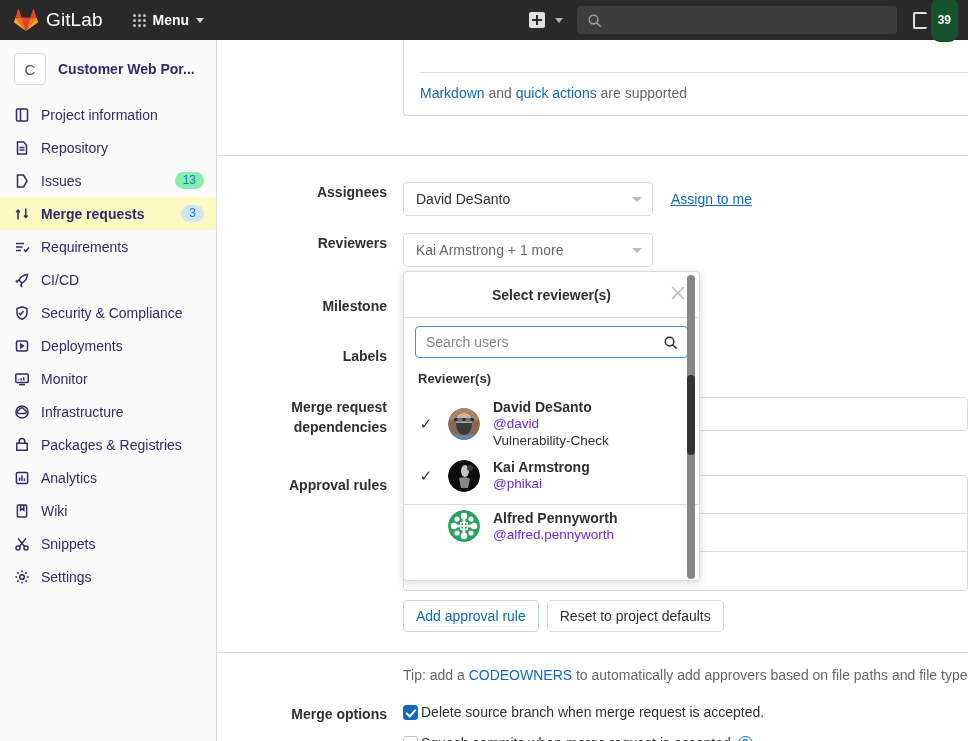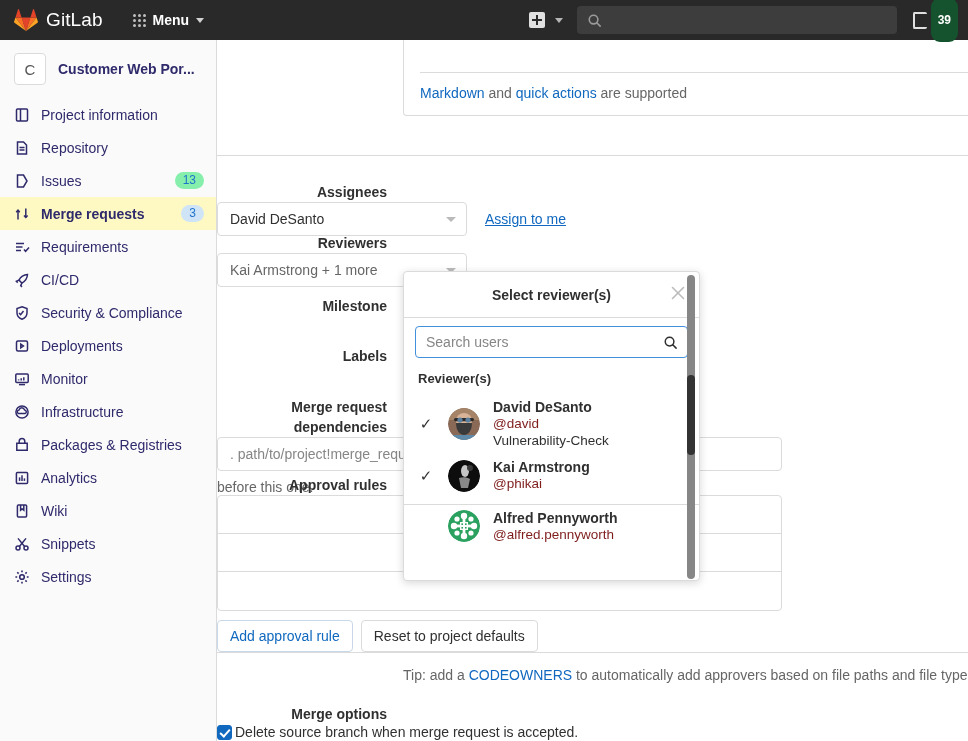--- a/index.html
+++ b/index.html
@@ -119,21 +119,21 @@
     position: absolute; left: 186px; top: 0px;
     width: 620px; border: 1px solid #dbdbdb; border-top: none;
     border-radius: 0 0 4px 4px; background: #fff;
   }
   .desc-divider { border-top: 1px solid #dbdbdb; margin: 32px 16px 0 16px; }
   .desc-foot { padding: 12px 16px 14px 16px; font-size: 14px; color: #666; }
   a.lnk { color: #1068bf; text-decoration: none; }
 
   .hr-sep { position: absolute; left: 0; width: 751px; border-top: 1px solid #dbdbdb; }
 
-  .frow { position: absolute; display: flex; flex-direction: column; }
+  .frow { position: absolute; display: flex; }
   .flabel {
     width: 186px; text-align: right; padding-right: 16px;
     font-weight: bold; font-size: 14px; color: #303030; line-height: 20px;
   }
   .fctl { position: relative; }
 
   .select-box {
     width: 250px; height: 34px; border: 1px solid #dbdbdb; border-radius: 4px;
     background: #fff; display: flex; align-items: center;
     padding: 0 10px 0 12px; font-size: 14px; color: #303030; cursor: pointer;
@@ -216,21 +216,21 @@
     padding: 4px 2px 8px 14px;
   }
   .dd-item {
     display: flex; align-items: center; gap: 0;
     padding: 5px 10px 5px 0; cursor: pointer; position: relative;
   }
   .dd-check { width: 44px; flex: none; text-align: center; font-size: 15px; color: #303030; }
   .dd-avatar { width: 32px; height: 32px; border-radius: 50%; flex: none; overflow: hidden; }
   .dd-text { margin-left: 13px; line-height: 1.22; min-width: 0; }
   .dd-name { font-weight: bold; font-size: 14px; color: #303030; }
-  .dd-handle { font-size: 13.5px; color: #7f1d1d; }
+  .dd-handle { font-size: 13.5px; color: #6d28d9; }
   .dd-sub { font-size: 13.5px; color: #303030; }
   .dd-split { border-top: 1px solid #dbdbdb; margin: 6px 0 0 0; }
   .dd-scroll {
     position: absolute; right: 4px; top: 3px;
     width: 8px; height: 304px; border-radius: 4px; background: #868686;
   }
   .dd-scroll-thumb {
     position: absolute; left: 0; top: 100px;
     width: 8px; height: 80px; border-radius: 4px; background: #333;
   }

